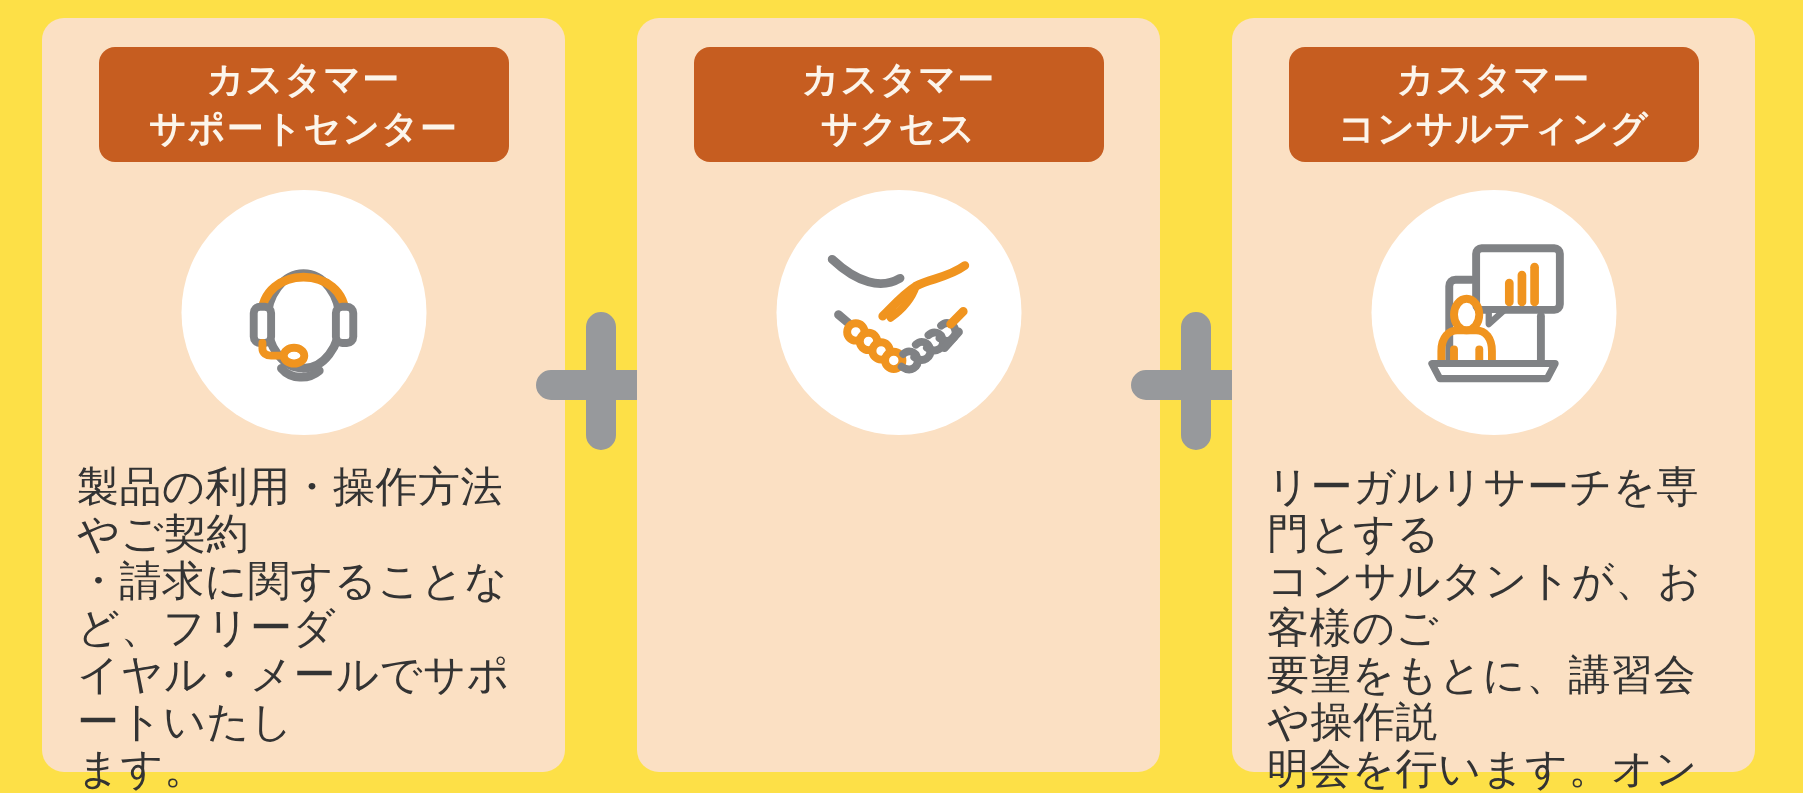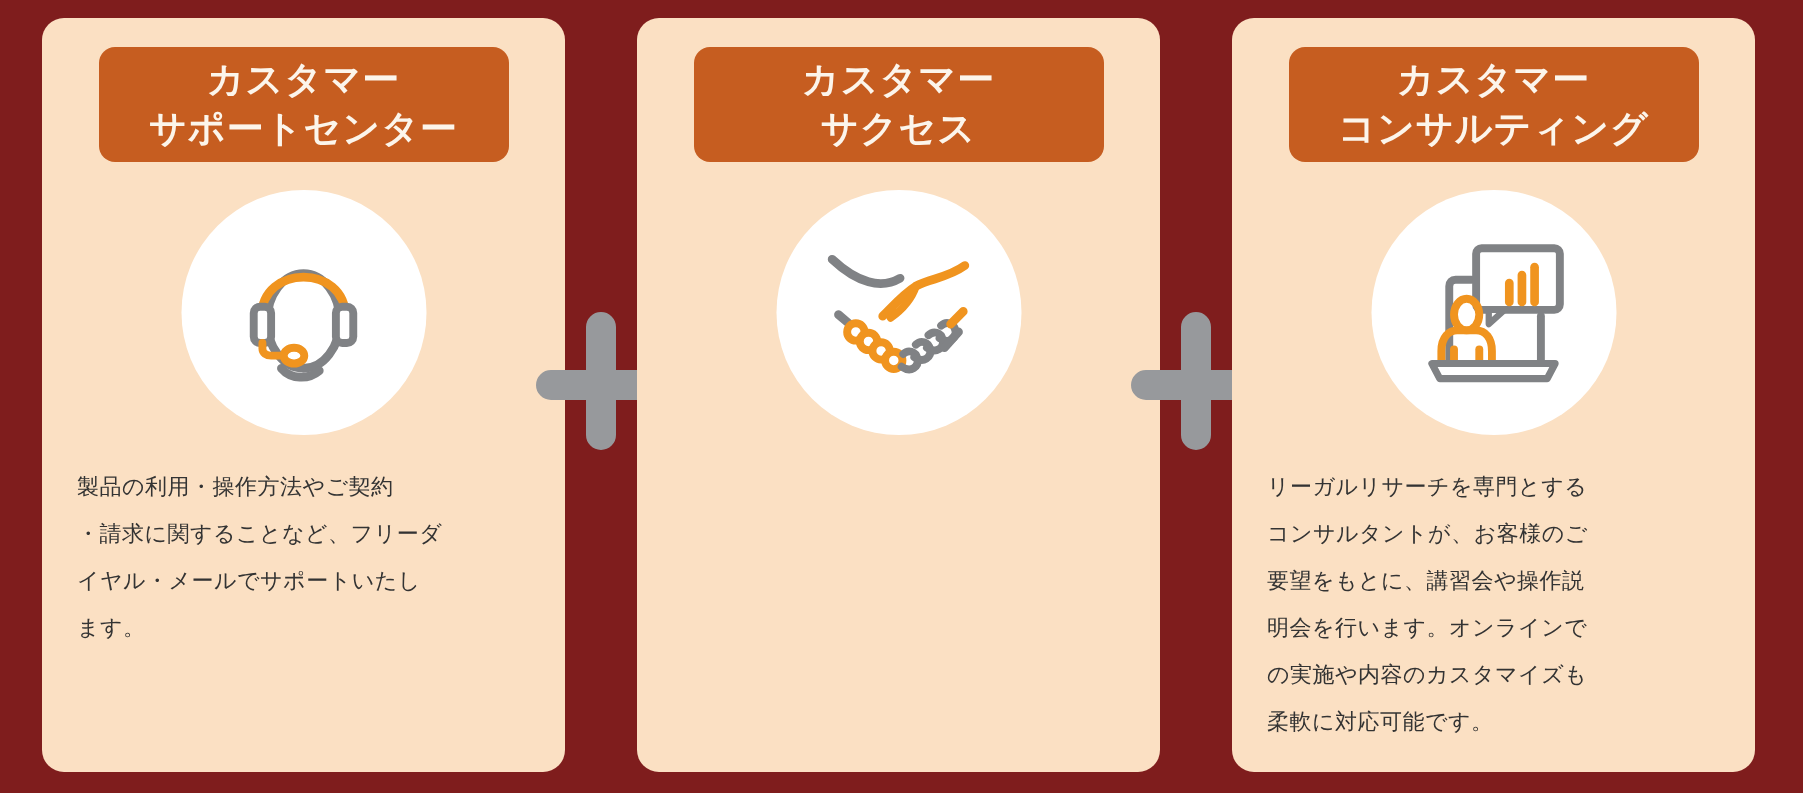--- a/index.html
+++ b/index.html
@@ -1,17 +1,17 @@
 <!DOCTYPE html>
 <html><head>
 <meta charset="utf-8">
 <style>
   html,body{margin:0;padding:0;background:#ffffff;}
   #stage{
-    position:relative;width:1803px;height:793px;background:#7f1d1d;overflow:hidden;
+    position:relative;width:1803px;height:793px;background:#fde047;overflow:hidden;
     font-family:"DejaVu Sans",sans-serif;
   }
   .card{
     position:absolute;top:18px;width:523px;height:754px;
     background:#FBE0C3;border-radius:22px;
   }
   #card-0{left:42px;} #card-1{left:637px;} #card-2{left:1232px;}
   .badge{
     position:absolute;top:29px;left:50%;transform:translateX(-50%);
     width:410px;height:115px;border-radius:16px;background:#C65D20;
@@ -20,21 +20,21 @@
     white-space:pre-line;letter-spacing:1px;
   }
   .icon-circle{
     position:absolute;top:172px;left:50%;transform:translateX(-50%);
     width:245px;height:245px;border-radius:50%;background:#ffffff;
     display:flex;align-items:center;justify-content:center;
   }
   .icon-circle svg{width:158px;height:158px;}
   .card-body{
     position:absolute;top:445px;left:35px;width:458px;
-    color:#333333;font-size:22px;line-height:47px;white-space:pre-line;
+    color:#333333;font-size:42px;line-height:47px;white-space:pre-line;
     letter-spacing:0.5px;
   }
   .plus{position:absolute;width:130px;height:138px;top:312px;}
   #plus-0{left:536px;} #plus-1{left:1131px;}
 </style>
 </head>
 <body>
 
 <div id="stage">
 

